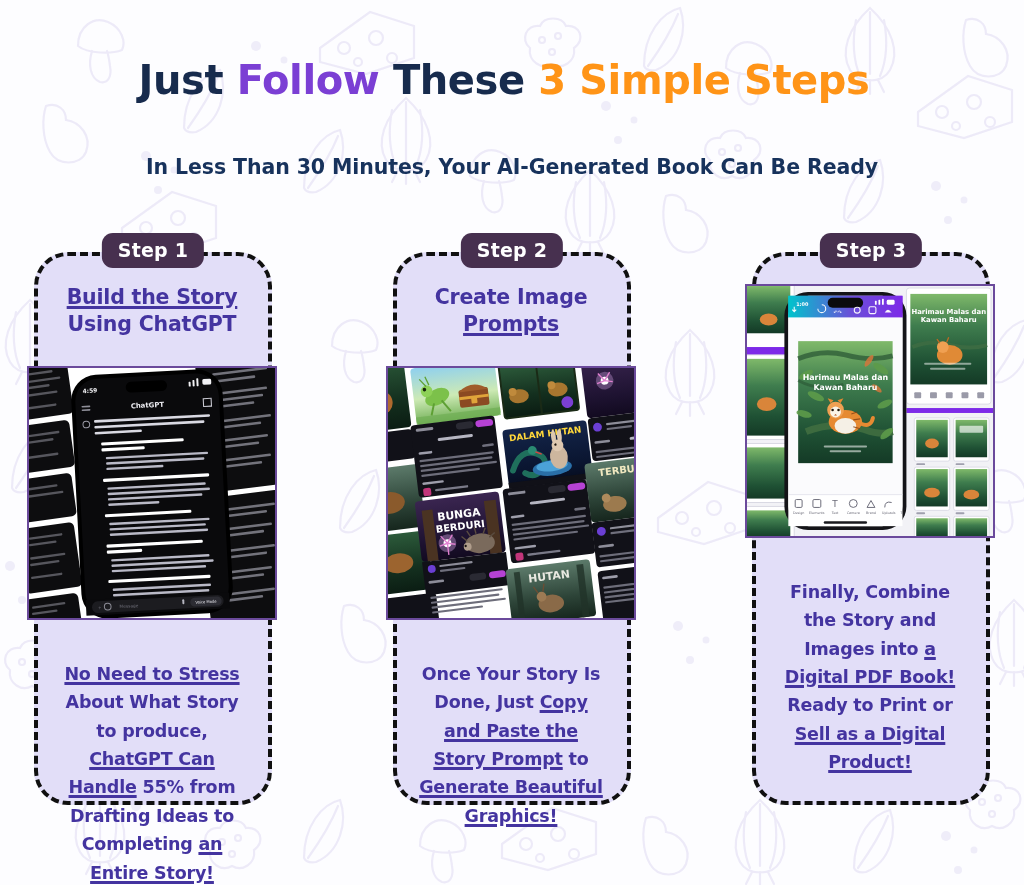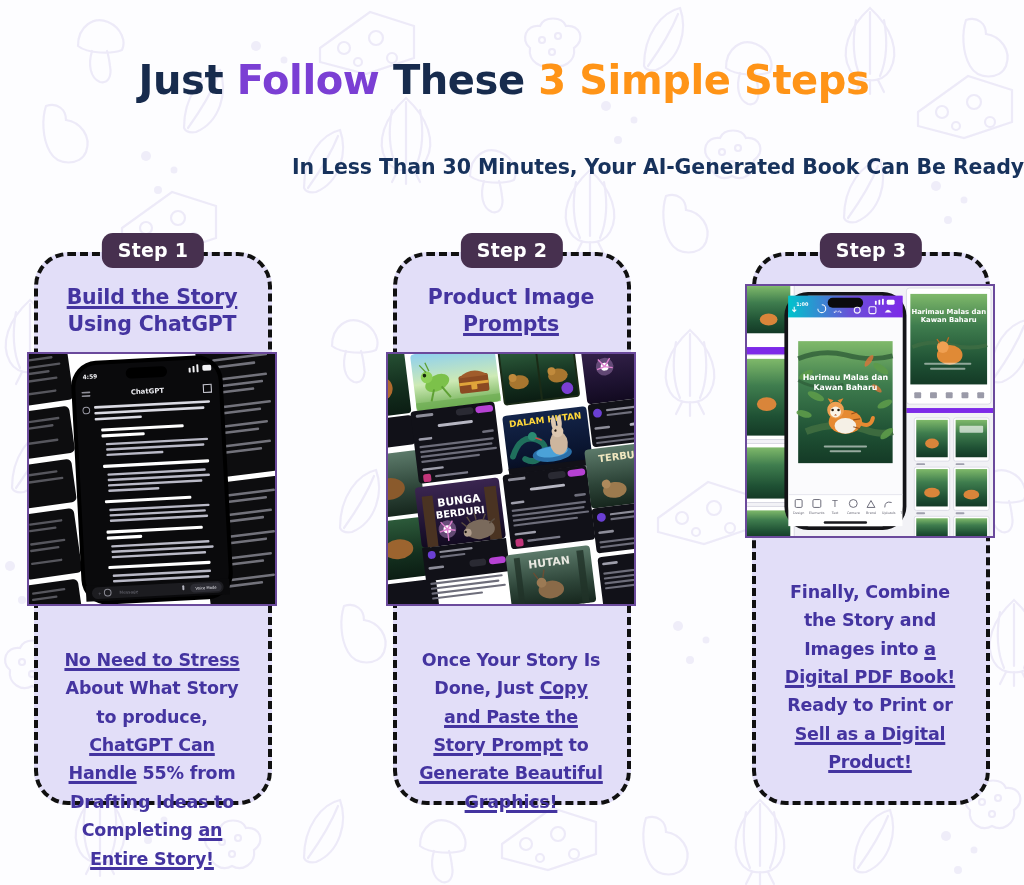--- a/index.html
+++ b/index.html
@@ -33,21 +33,21 @@
     z-index: 3;
     white-space: nowrap;
   }
   .t-navy   { color: #172b4d; }
   .t-purple { color: #7b3fd4; }
   .t-orange { color: #ff9417; }
 
   .page-subtitle {
     position: absolute;
     top: 155px; left: 0; right: 0;
-    text-align: right;
+    text-align: center;
     font-size: 20.5px;
     font-weight: 800;
     color: #17325c;
     letter-spacing: -0.1px;
     z-index: 3;
     white-space: nowrap;
   }
 
   
   .cards-row {
@@ -88,21 +88,21 @@
     white-space: nowrap;
     z-index: 4;
   }
 
   .card-heading {
     font-size: 20.5px;
     font-weight: 800;
     color: #4434a0;
     text-align: center;
     line-height: 1.32;
-    margin-bottom: 14px;
+    margin-bottom: 28px;
     letter-spacing: -0.2px;
   }
   .card-heading .u { text-decoration: underline; text-decoration-thickness: 2.5px; text-underline-offset: 2px; }
 
   .card-figure {
     width: 250px;
     height: 254px;
     border: 2px solid #6b4a9c;
     background: #ffffff;
     overflow: hidden;
@@ -365,21 +365,21 @@
 
     <div class="card-caption">
       <span class="u">No Need to Stress</span><span> About What Story to produce, </span><span class="u">ChatGPT Can Handle</span><span> 55% from Drafting Ideas to Completing </span><span class="u">an Entire Story!</span>
     </div>
   </section>
 
   <section class="step-card">
     <div class="step-badge">Step 2</div>
 
     <div class="card-heading">
-      <span>Product Image </span><span class="u">Prompts</span>
+      <span>Create Image </span><span class="u">Prompts</span>
     </div>
 
     <div class="card-figure">
       <svg viewBox="0 0 250 254">
         <defs>
           <linearGradient id="g2-jungle" x1="0" y1="0" x2="0" y2="1">
             <stop offset="0%" stop-color="#2c5a3a"></stop>
               <stop offset="60%" stop-color="#14301f"></stop>
               <stop offset="100%" stop-color="#0b1d13"></stop>
           </linearGradient>

